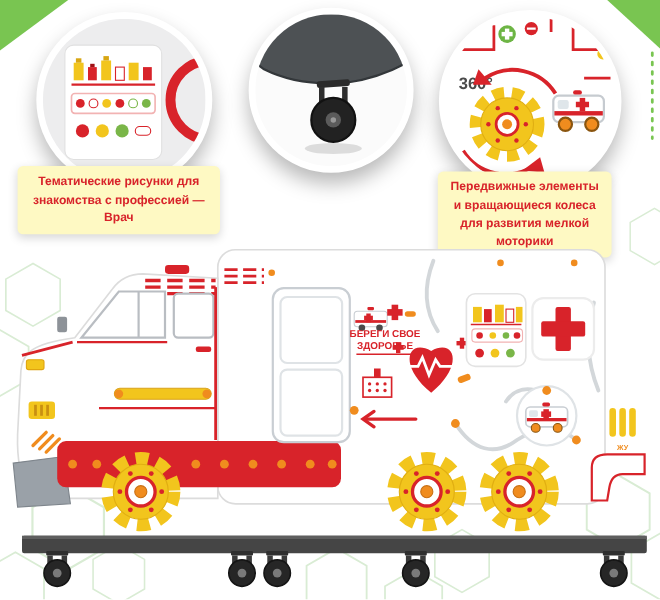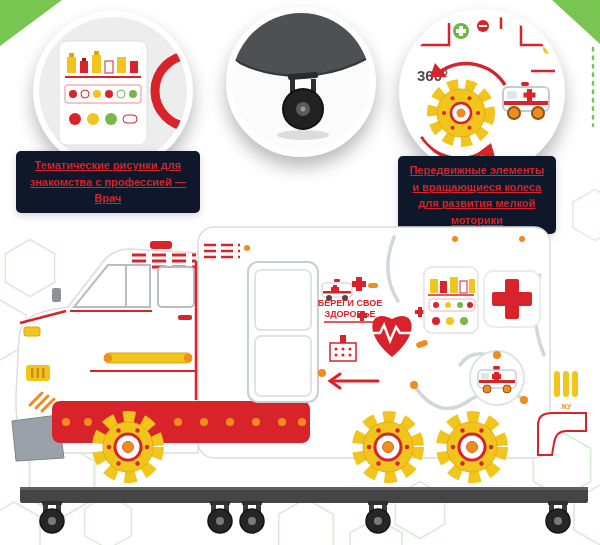--- a/index.html
+++ b/index.html
@@ -7,24 +7,24 @@
     position:relative;width:600px;height:545px;background:#ffffff;overflow:hidden;
     font-family:"Liberation Sans",sans-serif;
   }
   .bg-svg{position:absolute;left:0;top:0;}
   .callout-circle{
     position:absolute;border-radius:50%;background:#fff;border:6px solid #ffffff;
     box-shadow:0 10px 18px rgba(0,0,0,.28);overflow:hidden;box-sizing:border-box;
   }
   .callout-circle svg{display:block;width:100%;height:100%;}
   .callout-label{
-    position:absolute;background:#0f172a;border-radius:5px;
+    position:absolute;background:#fef9c3;border-radius:5px;
     box-shadow:0 3px 9px rgba(0,0,0,.16);
     color:#d8232a;font-weight:bold;font-size:11px;line-height:1.5;
-    text-align:center;padding:6px 7px;box-sizing:border-box;text-decoration:underline;
+    text-align:center;padding:6px 7px;box-sizing:border-box;
   }
   .ambulance-svg{position:absolute;left:0;top:215px;}
 </style>
 </head>
 <body>
 
 <div class="canvas">
 
   <svg class="bg-svg" width="600" height="545" viewBox="0 0 600 545">
     <defs>

